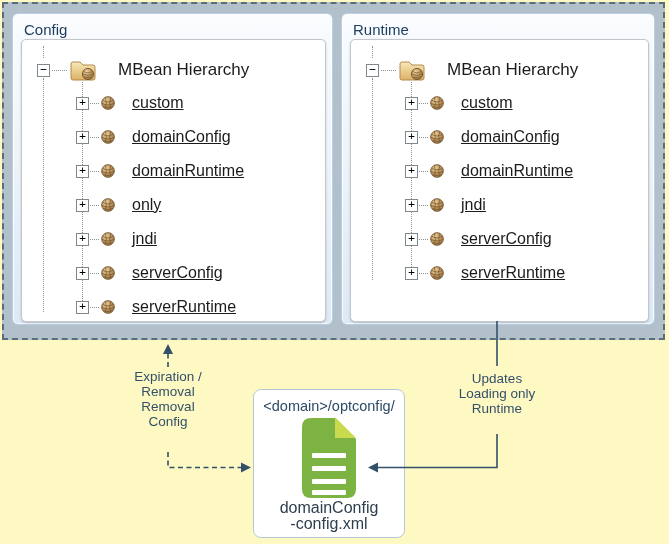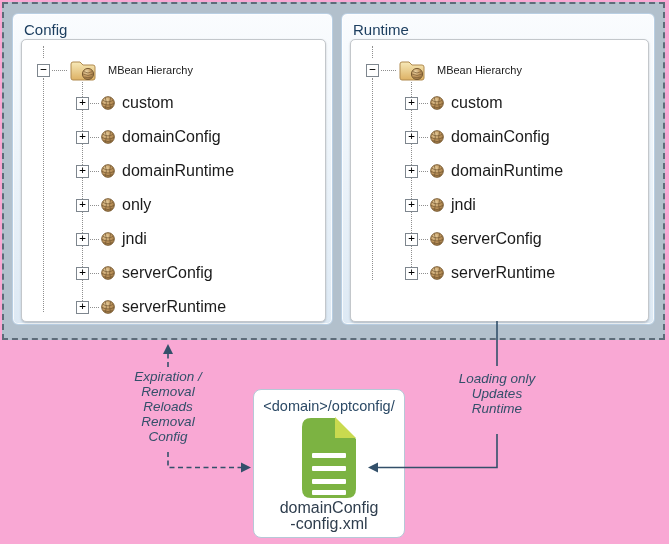--- a/index.html
+++ b/index.html
@@ -1,19 +1,19 @@
 <!DOCTYPE html>
 <html><head>
 <meta charset="utf-8">
 <style>
   * { margin:0; padding:0; box-sizing:border-box; }
   html,body { background:#fff; }
   .canvas {
     position:relative; width:669px; height:544px; overflow:hidden;
-    font-family:"Liberation Sans","DejaVu Sans",sans-serif; background:#f9a8d4;
+    font-family:"Liberation Sans","DejaVu Sans",sans-serif; background:#fef9c3;
   }
 
   
   .outer {
     position:absolute; left:2px; top:2px; width:663px; height:338px;
     background:#b2c0cc; border:2px dashed #5d6c79;
   }
 
   
   .panel {
@@ -38,36 +38,36 @@
   .stub-root { position:absolute; left:21px; top:6px;  height:12px; border-left:1px dotted #8f8f8f; }
   .vroot     { position:absolute; left:21px; top:38px; border-left:1px dotted #8f8f8f; }
   .vkids     { position:absolute; left:60px; top:42px; border-left:1px dotted #8f8f8f; }
   .panel-0 .vroot { height:234px; }  .panel-0 .vkids { height:225px; }
   .panel-1 .vroot { height:202px; }  .panel-1 .vkids { height:191px; }
 
   .root-row { position:absolute; left:0; top:16px; height:28px; display:flex; align-items:center; }
   .root-row .expander { margin-left:15px; }
   .hdots { width:9px; height:0; border-top:1px dotted #8f8f8f; margin:0 1px; flex:0 0 auto; }
   .hdots-root { width:15px; margin:0 2px; }
-  .root-label { margin-left:11px; font-size:11px; color:#1b1b1b; white-space:nowrap; }
+  .root-label { margin-left:21px; font-size:17px; color:#1b1b1b; white-space:nowrap; }
 
   .rows { position:absolute; left:0; top:46px; right:0; }
   .trow { height:34px; display:flex; align-items:center; padding-left:54px; }
-  .tlabel { margin-left:6px; font-size:16px; color:#1b1b1b; white-space:nowrap; }
+  .tlabel { margin-left:16px; font-size:16px; color:#1b1b1b; white-space:nowrap;text-decoration:underline; }
 
   .expander {
     flex:0 0 auto; width:13px; height:13px; background:#fff;
     border:1px solid #7e868e; color:#000;
     font-family:"DejaVu Sans Mono","Liberation Mono",monospace;
     font-size:11px; line-height:10px; text-align:center;
   }
   .bean { flex:0 0 auto; }
 
   
-  .ann { position:absolute; text-align:center; color:#33506a; font-size:13.5px; line-height:15px;font-style:italic; }
+  .ann { position:absolute; text-align:center; color:#33506a; font-size:13.5px; line-height:15px; }
   .ann-left  { left:100px; top:369px; width:136px; }
   .ann-right { left:437px; top:371px; width:120px; }
 
   
   .filebox {
     position:absolute; left:253px; top:389px; width:152px; height:149px;
     background:#fff; border:1.5px solid #b6c8d7; border-radius:8px; text-align:center;
   }
   .filebox-title { margin-top:8px; font-size:14.5px; color:#2c4a66; white-space:nowrap; }
   .docicon { display:block; margin:3px auto 0 auto; }
@@ -266,28 +266,27 @@
               <span class="tlabel">serverRuntime</span>
             </div>
           </div>
       </div>
     </div>
   </div>
 
   <div class="ann ann-left">
     <div>Expiration /</div>
     <div>Removal</div>
-    <div>Reloads</div>
     <div>Removal</div>
     <div>Config</div>
   </div>
 
   <div class="ann ann-right">
+    <div>Updates</div>
     <div>Loading only</div>
-    <div>Updates</div>
     <div>Runtime</div>
   </div>
 
   <div class="filebox">
     <div class="filebox-title">&lt;domain&gt;/optconfig/</div>
     <svg class="docicon" width="56" height="82" viewBox="0 0 56 82">
       <path d="M10 1 H34 L55 22 V72 Q55 81 46 81 H10 Q1 81 1 72 V10 Q1 1 10 1 Z" fill="#7cb342"></path>
       <path d="M34 0 L55 21 L34 21 Z" fill="#c9da4f"></path>
       <rect x="11" y="36" width="34" height="5" rx="1" fill="#ffffff"></rect>
       <rect x="11" y="49" width="34" height="5" rx="1" fill="#ffffff"></rect>

